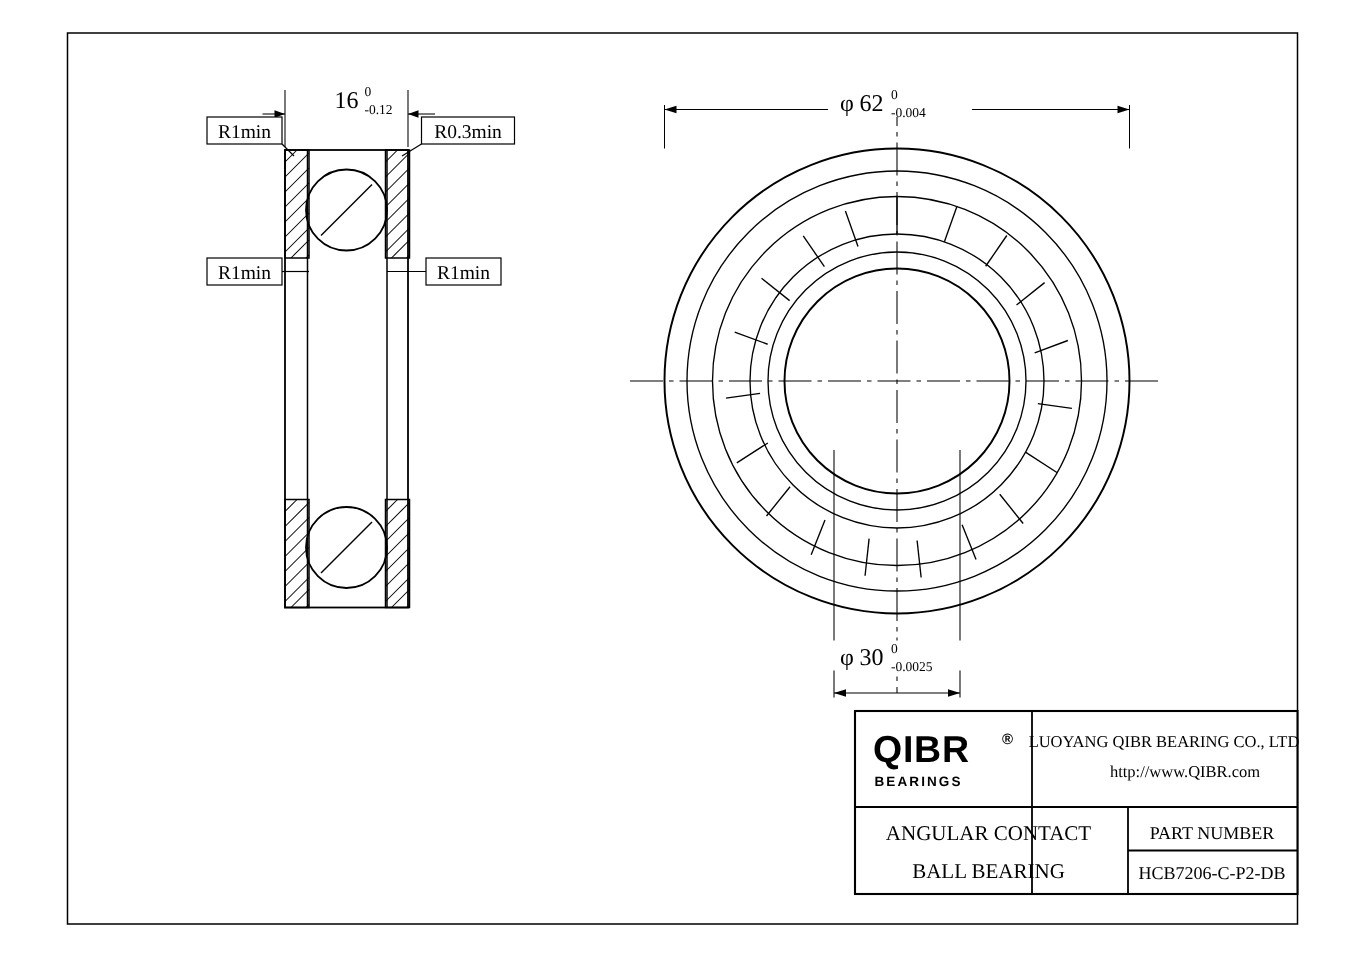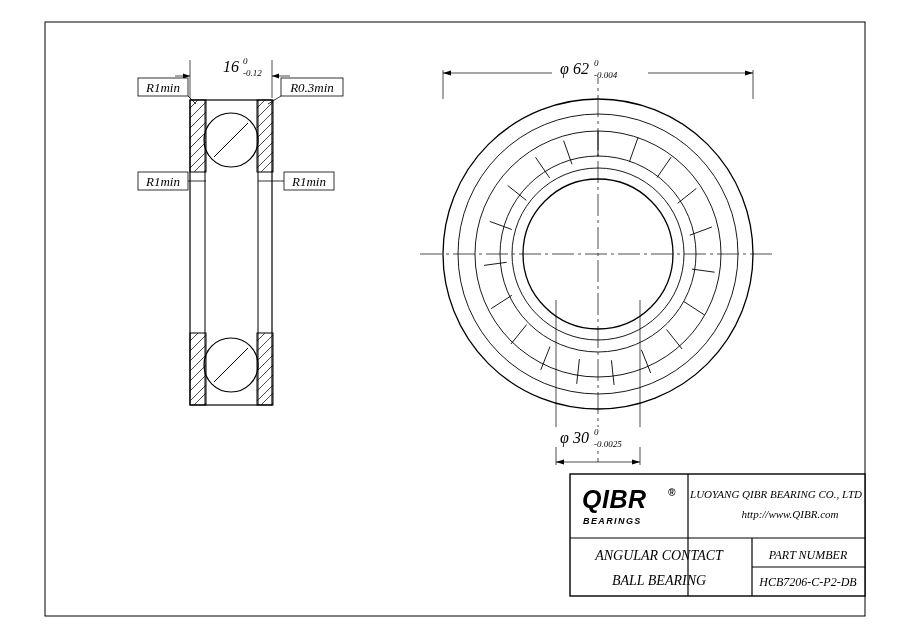--- a/index.html
+++ b/index.html
@@ -1,21 +1,21 @@
 <!DOCTYPE html>
 <html><head>
 <meta charset="utf-8">
 <style>
   html,body{margin:0;padding:0;}
   body{
     width:900px;height:636px;background:#ffffff;
     font-family:"Liberation Serif", serif;
     overflow:hidden;
   }
-  #sheet{position:relative;width:900px;height:452px;font-style:italic;}
+  #sheet{position:relative;width:900px;height:452px;}
   svg{display:block;}
   .txt{font-family:"Liberation Serif", serif;}
   .brand{font-family:"Liberation Sans", sans-serif;font-weight:bold;}
 </style>
 </head>
 <body>
 
 <div id="sheet">
 <svg width="900" height="636" viewBox="0 0 900 636">
 

